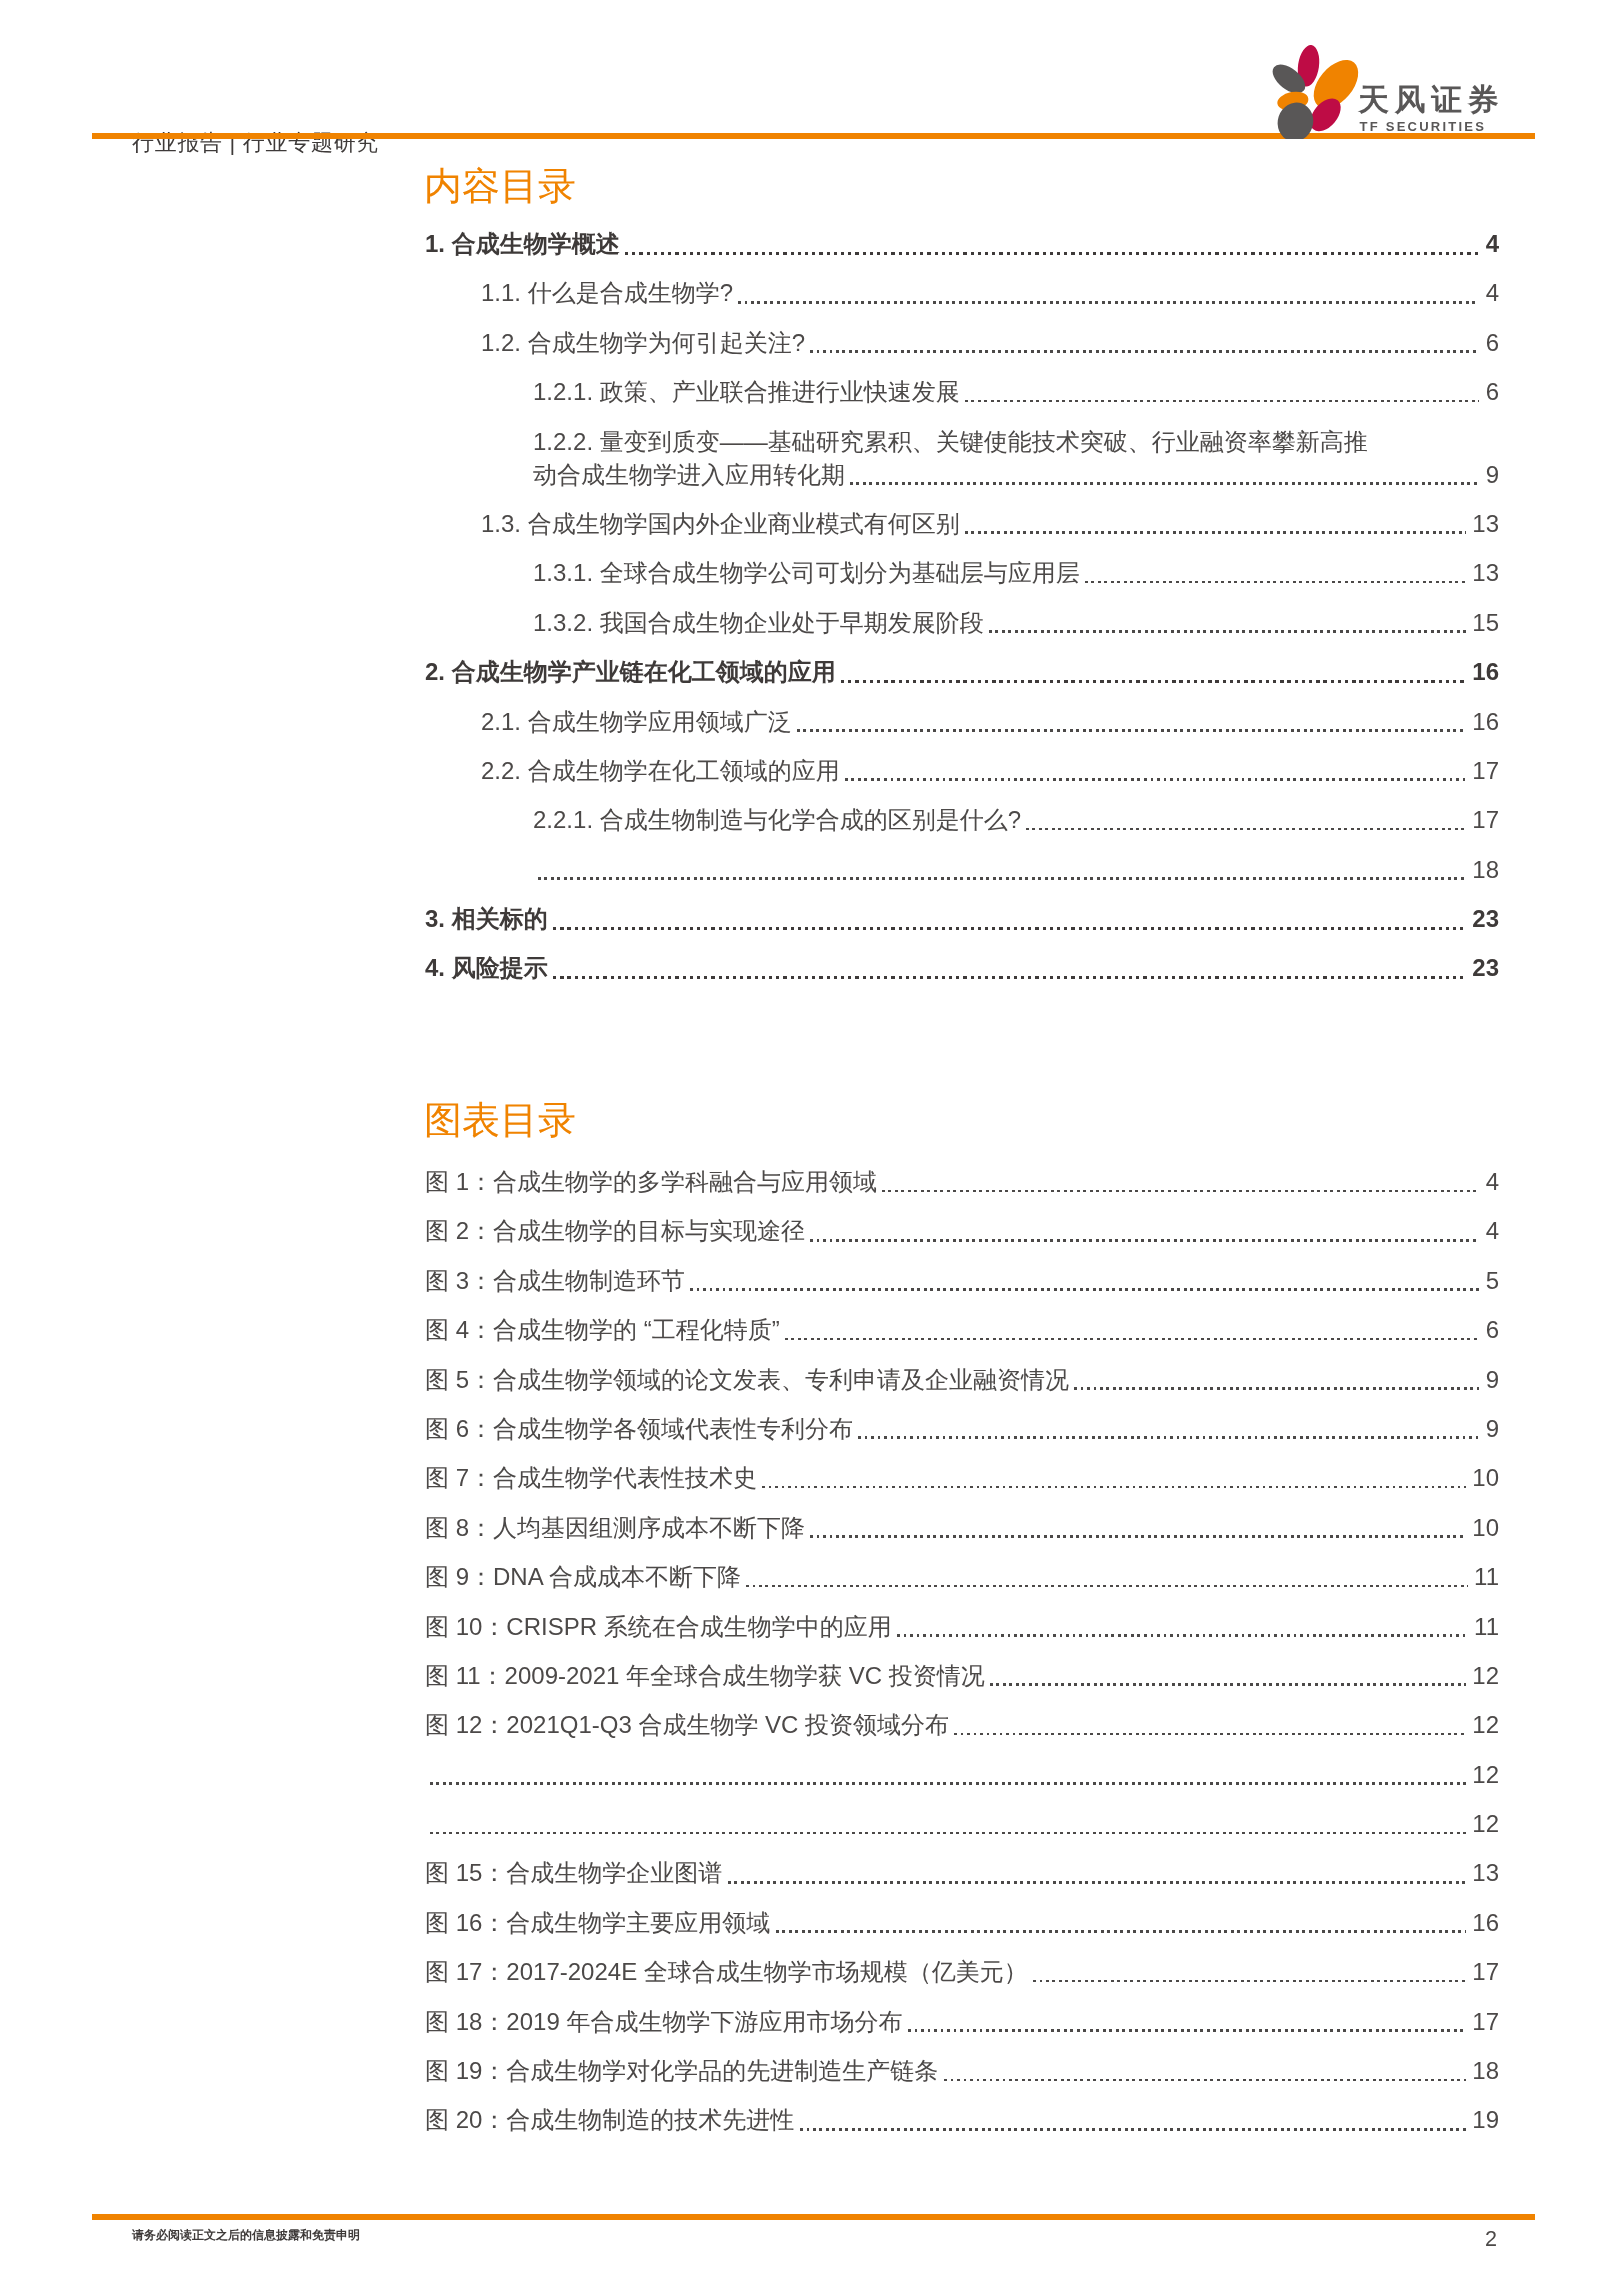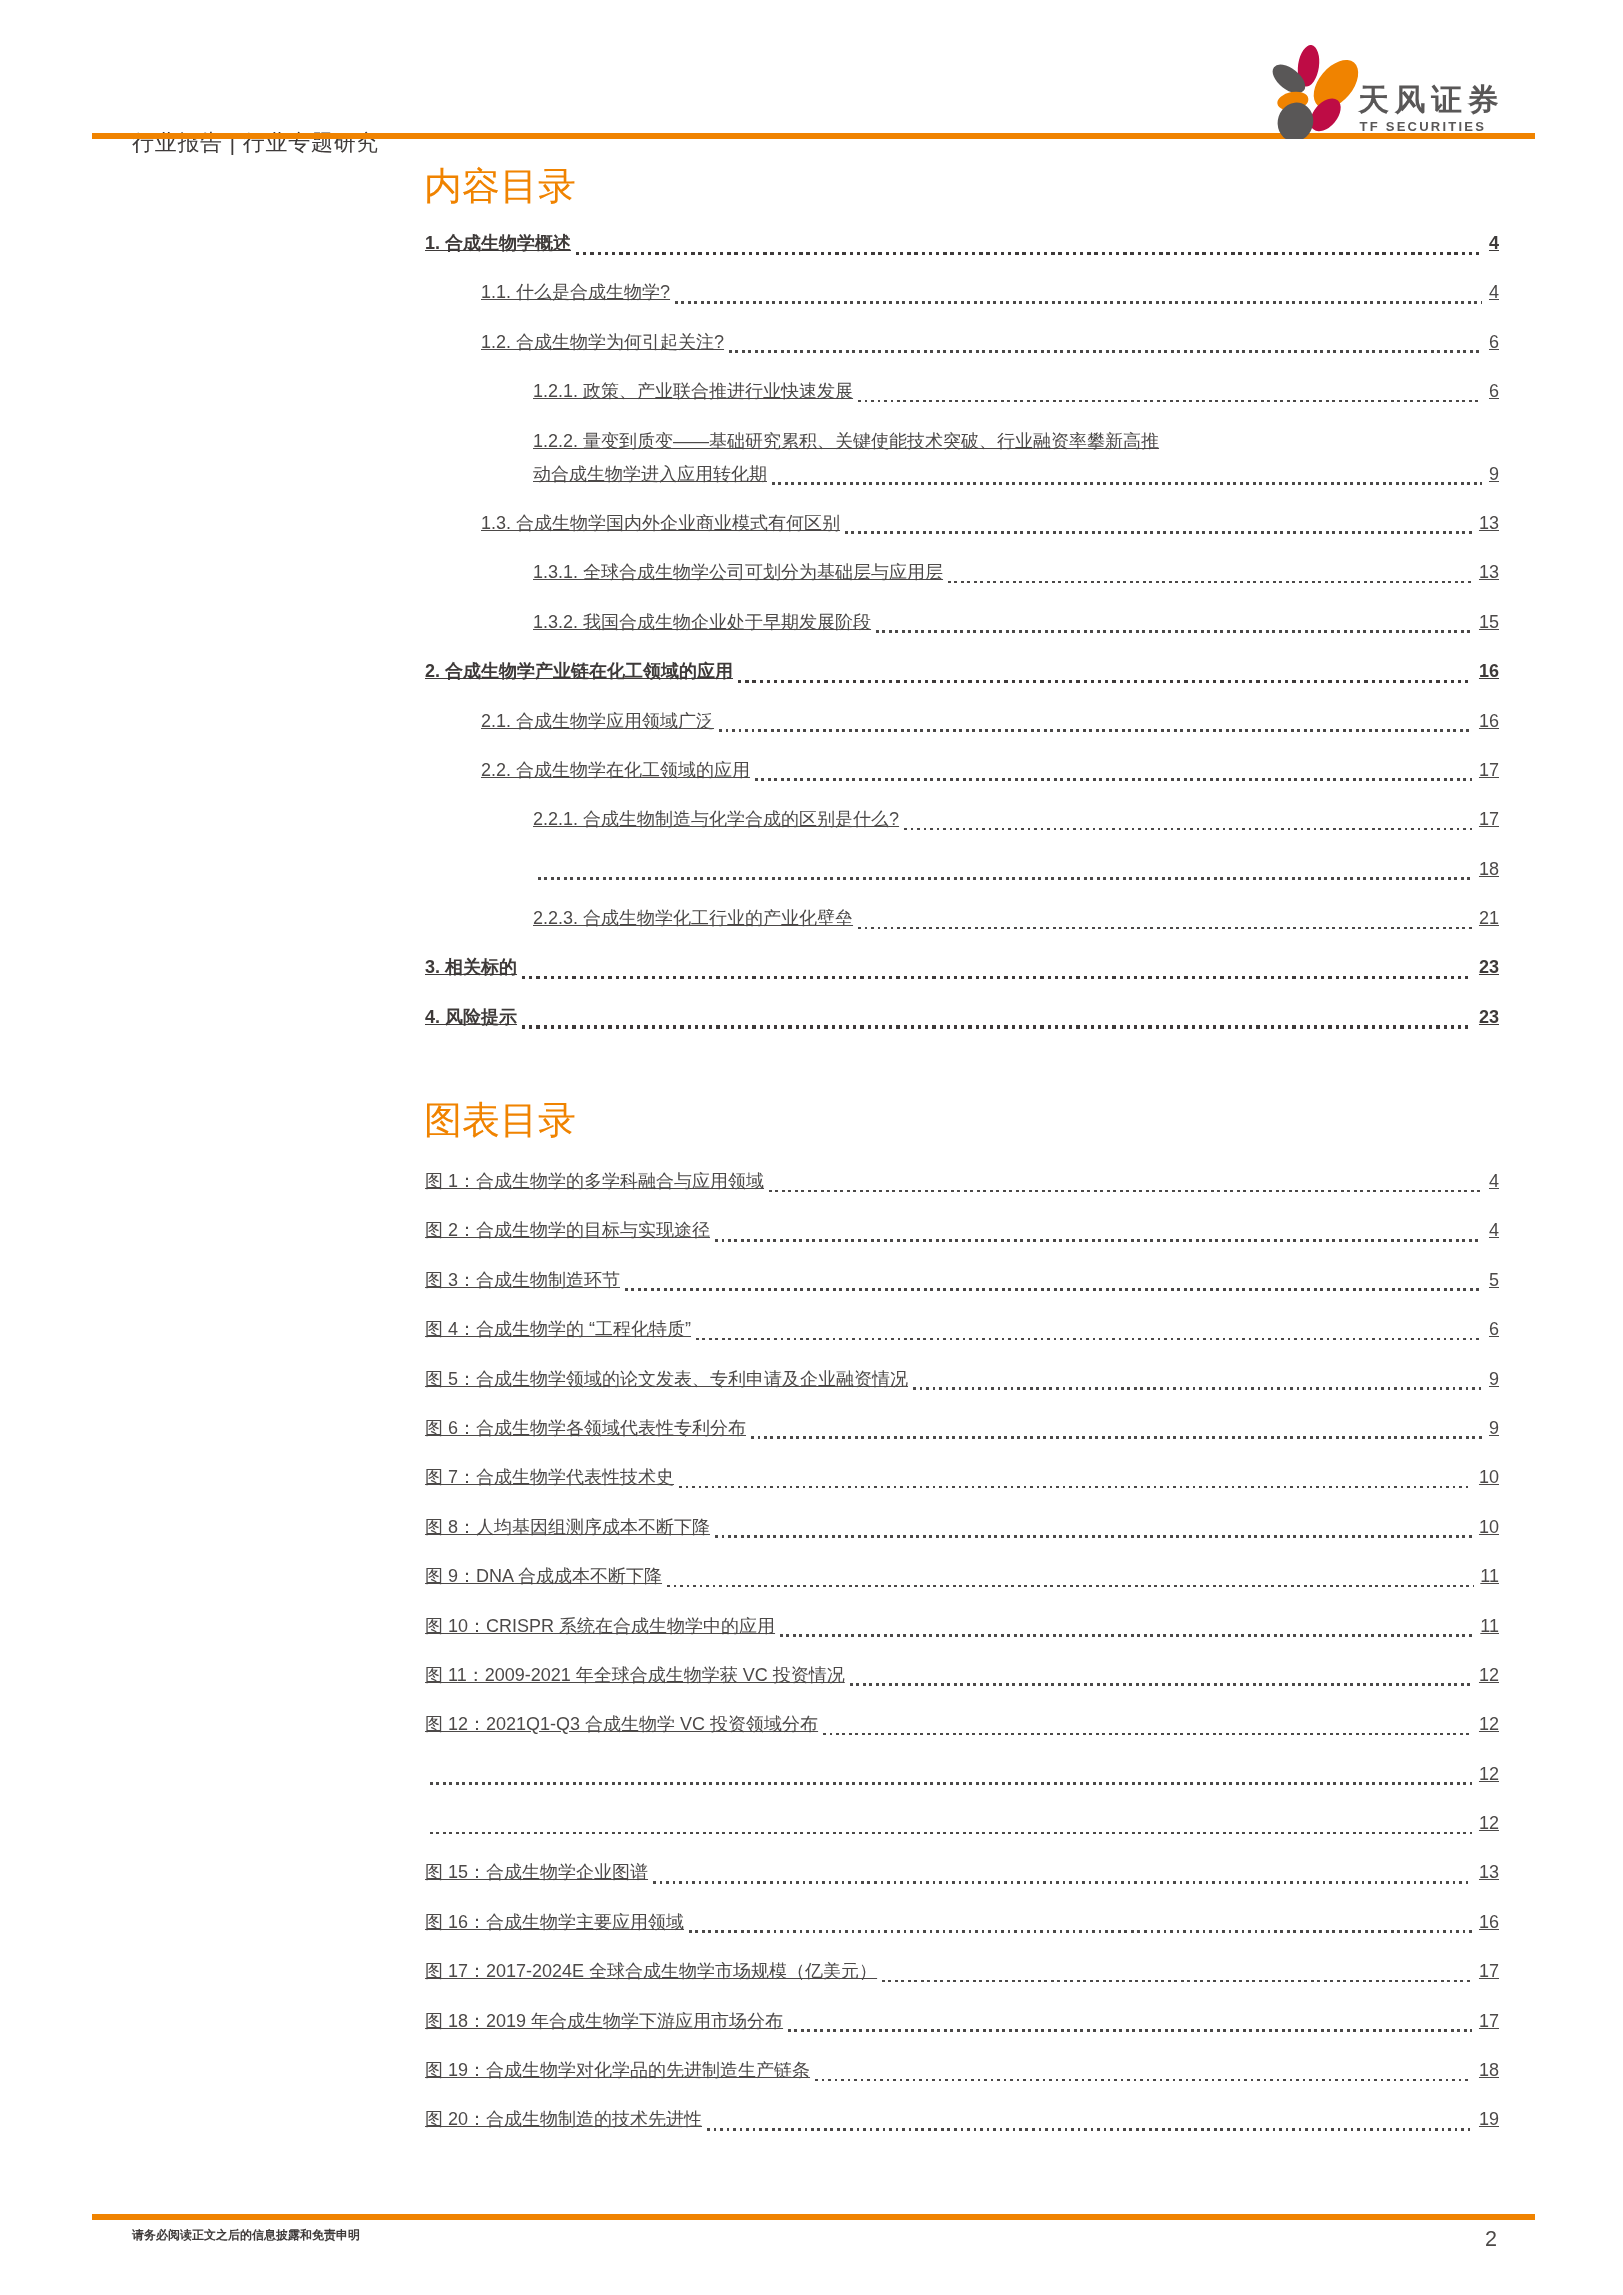--- a/index.html
+++ b/index.html
@@ -34,21 +34,21 @@
   .section-title{
     position:absolute;left:424px;font-size:38px;font-weight:400;color:var(--accent);
     white-space:nowrap;
   }
   #toc-title{top:161px;}
   #fig-title{top:1095px;}
   
   .list{position:absolute;left:425px;width:1074px;}
   #toc-rows{top:227px;}
   #fig-rows{top:1165px;}
-  .toc-row{font-size:18px;line-height:33px;margin-bottom:16.4px;color:var(--body);text-decoration:underline;}
+  .toc-row{font-size:24px;line-height:33px;margin-bottom:16.4px;color:var(--body);}
   .toc-row.bold{font-weight:700;color:var(--dark);}
   .toc-row.level2{padding-left:56px;}
   .toc-row.level3{padding-left:108px;}
   .flexline{display:flex;align-items:baseline;}
   .label,.wrapline,.pagenum{white-space:nowrap;}
   .leader{
     flex:1 1 auto;align-self:flex-end;height:2.6px;margin:0 6.5px 5.9px 5.2px;min-width:26px;
     background-image:repeating-linear-gradient(to right,
       var(--body) 0px,var(--body) 2.6px,transparent 2.6px,transparent 6.5px);
   }
@@ -170,27 +170,20 @@
         <span class="leader"></span>
         <span class="pagenum">17</span>
       </div>
     </div>
     <div class="toc-row level3">
       <div class="flexline">
         <span class="leader"></span>
         <span class="pagenum">18</span>
       </div>
     </div>
-    <div class="toc-row level3">
-      <div class="flexline">
-        <span class="label">2.2.3. 合成生物学化工行业的产业化壁垒</span>
-        <span class="leader"></span>
-        <span class="pagenum">21</span>
-      </div>
-    </div>
     <div class="toc-row level1 bold">
       <div class="flexline">
         <span class="label">3. 相关标的</span>
         <span class="leader"></span>
         <span class="pagenum">23</span>
       </div>
     </div>
     <div class="toc-row level1 bold">
       <div class="flexline">
         <span class="label">4. 风险提示</span>

